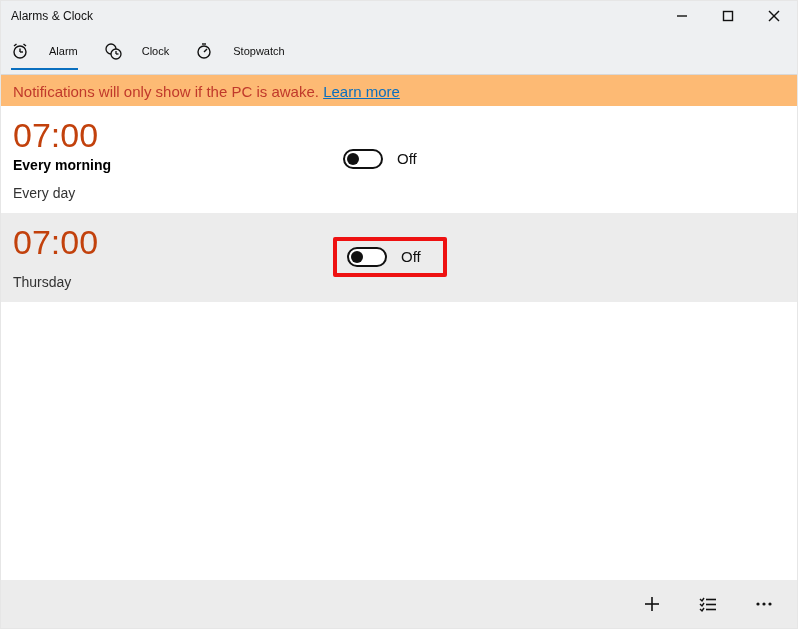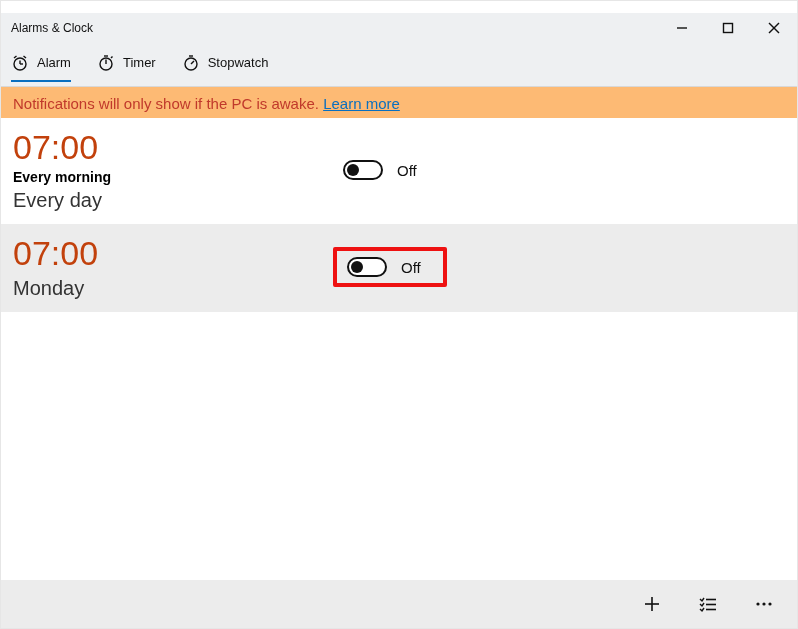--- a/index.html
+++ b/index.html
@@ -15,21 +15,20 @@
   }
   
   .titlebar {
     height: 30px;
     background: #eef0f2;
     display: flex;
     align-items: center;
     padding-left: 10px;
     font-size: 12px;
     color: #111;
-    margin-top: 12px;
   }
   .titlebar-spacer { flex: 1; }
   .win-controls { display: flex; }
   .win-btn {
     width: 46px;
     height: 30px;
     display: flex;
     align-items: center;
     justify-content: center;
     color: #111;
@@ -41,22 +40,22 @@
     background: #eef0f2;
     display: flex;
     align-items: center;
     padding: 0 10px;
     gap: 26px;
     border-bottom: 1px solid #d8d8d8;
   }
   .tab {
     display: flex;
     align-items: center;
-    gap: 8px;
-    font-size: 13px;
+    gap: 20px;
+    font-size: 11px;
     color: #111;
     padding: 6px 0 8px;
     border-bottom: 2px solid transparent;
   }
   .tab.active { border-bottom-color: #0a6fbf; }
   .tab .ticon { width: 18px; height: 18px; display:flex; align-items:center; justify-content:center;}
   
   .notice {
     padding: 8px 12px 6px;
     font-size: 15px;
@@ -68,21 +67,21 @@
   .rows { background:#fff; }
   .row {
     display: flex;
     align-items: center;
     padding: 10px 12px 12px;
   }
   .row.alt { background: #ececec; }
   .row-info { width: 320px; }
   .time { font-size: 34px; color:#c2410c; font-weight:400; }
   .name { font-size: 14px; font-weight:600; margin-top:2px; }
-  .days { font-size: 20px; color:#333; margin-top:4px; }
+  .days { font-size: 14px; color:#333; margin-top:12px; }
   .toggle-wrap {
     display: flex;
     align-items: center;
     gap: 14px;
     padding: 6px 10px;
   }
   .toggle {
     width: 40px; height: 20px; border: 2px solid #111; border-radius: 12px;
     position: relative; background:#fff;
   }
@@ -140,27 +139,27 @@
           <line x1="9" y1="10" x2="12" y2="10" stroke="#111" stroke-width="1.4"></line>
           <line x1="3" y1="4" x2="5.5" y2="2" stroke="#111" stroke-width="1.4"></line>
           <line x1="15" y1="4" x2="12.5" y2="2" stroke="#111" stroke-width="1.4"></line>
         </svg>
     </span>
     <span>Alarm</span>
   </div>
   <div class="tab">
     <span class="ticon">
       <svg width="18" height="18" viewBox="0 0 18 18">
-          <circle cx="9" cy="10" r="6" fill="none" stroke="#111" stroke-width="1.4"></circle>
-          <line x1="9" y1="10" x2="9" y2="5.5" stroke="#111" stroke-width="1.4"></line>
-          <line x1="7" y1="2" x2="11" y2="2" stroke="#111" stroke-width="1.4"></line>
-          <line x1="14" y1="4" x2="15.5" y2="2.5" stroke="#111" stroke-width="1.4"></line>
+          <circle cx="7" cy="7" r="5" fill="none" stroke="#111" stroke-width="1.3"></circle>
+          <circle cx="12" cy="12" r="5" fill="#eef0f2" stroke="#111" stroke-width="1.3"></circle>
+          <line x1="12" y1="12" x2="12" y2="9" stroke="#111" stroke-width="1.3"></line>
+          <line x1="12" y1="12" x2="14.5" y2="12" stroke="#111" stroke-width="1.3"></line>
         </svg>
     </span>
-    <span>Timer</span>
+    <span>Clock</span>
   </div>
   <div class="tab">
     <span class="ticon">
       <svg width="18" height="18" viewBox="0 0 18 18">
           <circle cx="9" cy="10" r="6" fill="none" stroke="#111" stroke-width="1.4"></circle>
           <line x1="9" y1="10" x2="12" y2="7" stroke="#111" stroke-width="1.4"></line>
           <line x1="7" y1="2" x2="11" y2="2" stroke="#111" stroke-width="1.4"></line>
         </svg>
     </span>
     <span>Stopwatch</span>
@@ -183,21 +182,21 @@
       <div class="toggle">
           <div class="knob"></div>
         </div>
       <span class="toggle-label">Off</span>
     </div>
   </div>
 
   <div class="row alt">
     <div class="row-info">
       <div class="time">07:00</div>
-      <div class="days">Monday</div>
+      <div class="days">Thursday</div>
     </div>
     <div class="toggle-wrap hl">
       <div class="toggle">
           <div class="knob"></div>
         </div>
       <span class="toggle-label">Off</span>
     </div>
   </div>
 
 </div>

